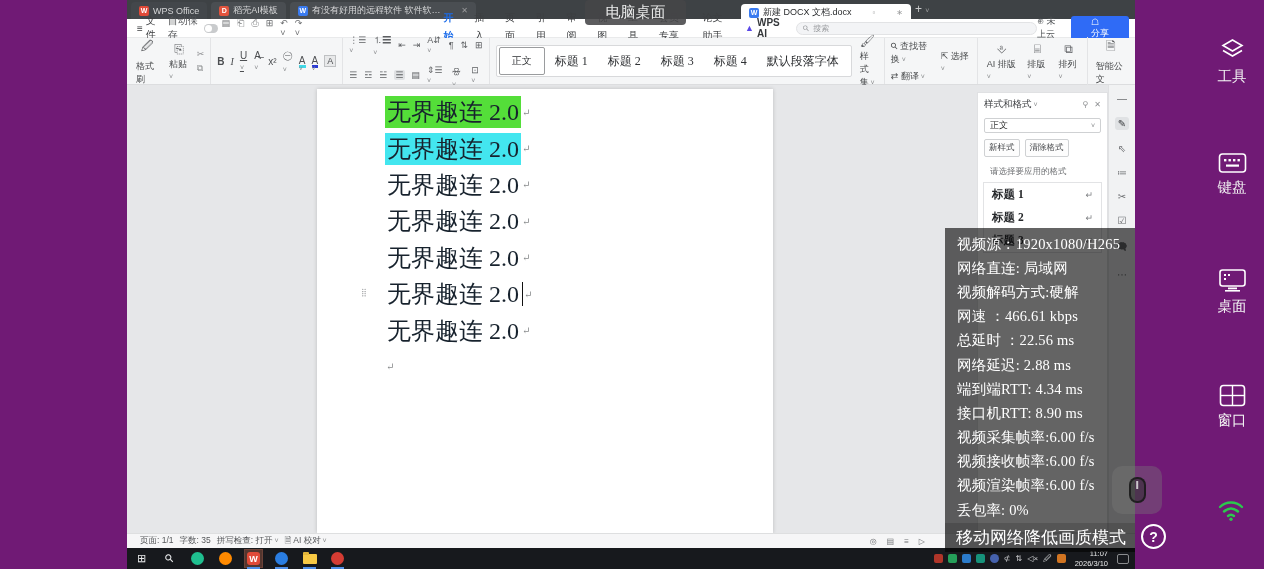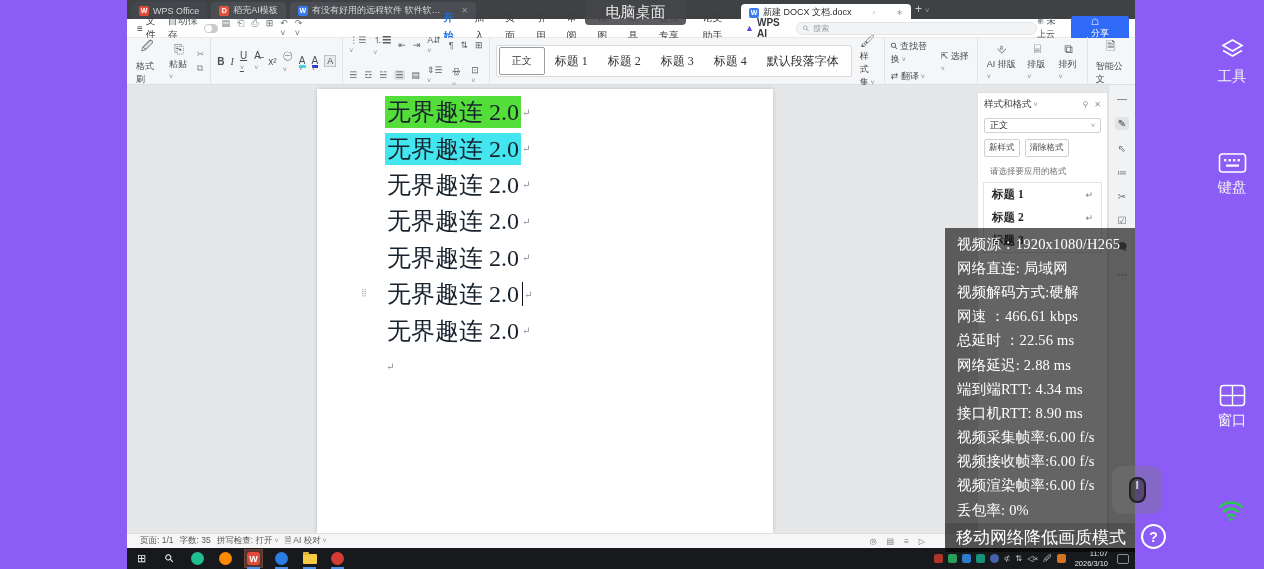--- a/index.html
+++ b/index.html
@@ -1,17 +1,17 @@
 <!DOCTYPE html>
 <html><head>
 <meta charset="utf-8">
 <style>
   html,body{margin:0;padding:0;background:#000;}
   *{box-sizing:border-box;}
-  .stage{position:relative;width:1264px;height:569px;background:#8b5cf6;overflow:hidden;
+  .stage{position:relative;width:1264px;height:569px;background:#701a75;overflow:hidden;
          font-family:"Liberation Sans",sans-serif;-webkit-font-smoothing:antialiased;}
   .desktop{position:absolute;left:127px;top:0;width:1008px;height:569px;background:#e6e7e9;}
 
   
   .tabbar{position:absolute;left:0;top:0;width:100%;height:19px;background:#3e4245;display:flex;align-items:stretch;}
   .tab{display:flex;align-items:center;gap:4px;padding:0 8px;font-size:9px;color:#d6d7d8;background:#4a4e52;
        margin:2px 0 0 4px;border-radius:4px 4px 0 0;white-space:nowrap;overflow:hidden;}
   .tab .logo{width:10px;height:10px;border-radius:2px;display:inline-flex;align-items:center;justify-content:center;
        font-size:7px;font-weight:bold;color:#fff;flex:0 0 auto;}
   .tab.home{background:#43474b;}
@@ -487,20 +487,33 @@
       <g fill="#fff">
           <rect x="6" y="7" width="2.4" height="2.4"></rect>
           <rect x="10.5" y="7" width="2.4" height="2.4"></rect>
           <rect x="15" y="7" width="2.4" height="2.4"></rect>
           <rect x="19.5" y="7" width="2.4" height="2.4"></rect>
           <rect x="8" y="12.5" width="13" height="2.2"></rect>
         </g>
     </svg>
     <span class="lbl">键盘</span>
   </div>
+  <div class="side-item" style="top:268px;">
+    <svg width="29" height="25" viewBox="0 0 29 25">
+      <rect x="2" y="2" width="25" height="16" rx="2.5" fill="none" stroke="#fff" stroke-width="1.6"></rect>
+      <g fill="#fff">
+          <rect x="6" y="6" width="2" height="2"></rect>
+          <rect x="10" y="6" width="2" height="2"></rect>
+          <rect x="6" y="10" width="2" height="2"></rect>
+        </g>
+      <rect x="10" y="19.5" width="9" height="1.8" fill="#fff"></rect>
+        <rect x="7" y="22" width="15" height="1.6" fill="#fff"></rect>
+    </svg>
+    <span class="lbl">桌面</span>
+  </div>
   <div class="side-item" style="top:384px;">
     <svg width="27" height="23" viewBox="0 0 27 23">
       <rect x="1.5" y="1.5" width="24" height="20" rx="3" fill="none" stroke="#fff" stroke-width="1.6"></rect>
       <line x1="13.5" y1="1.5" x2="13.5" y2="21.5" stroke="#fff" stroke-width="1.4"></line>
       <line x1="1.5" y1="11.5" x2="25.5" y2="11.5" stroke="#fff" stroke-width="1.4"></line>
     </svg>
     <span class="lbl">窗口</span>
   </div>
 
   <div class="wifi">

